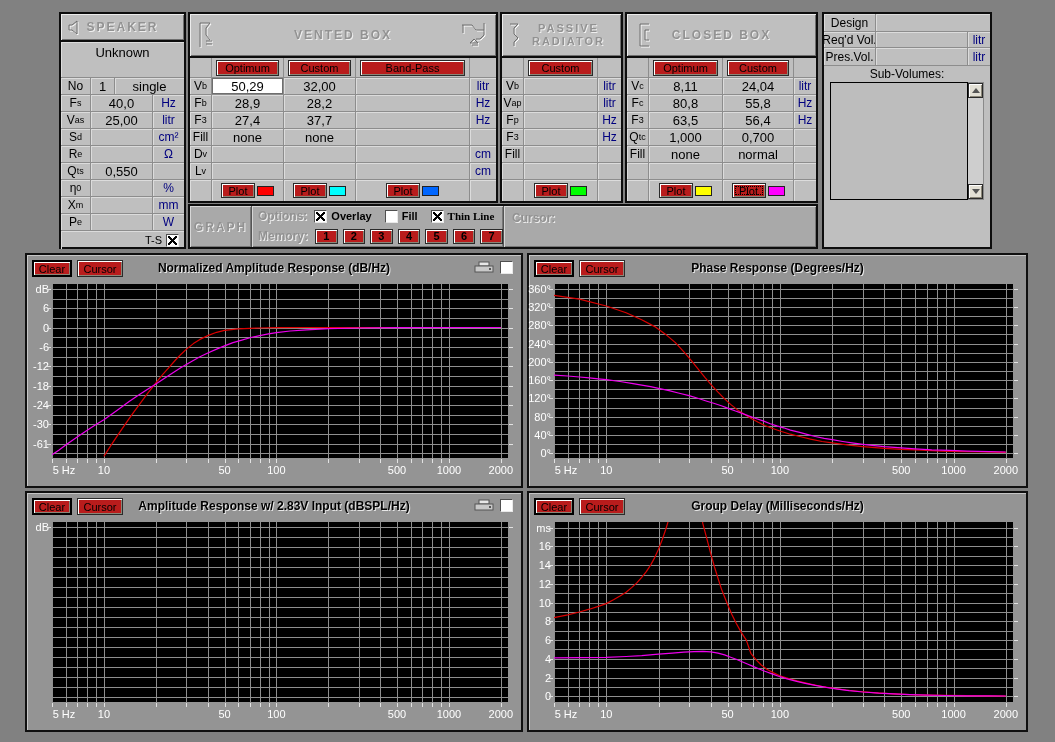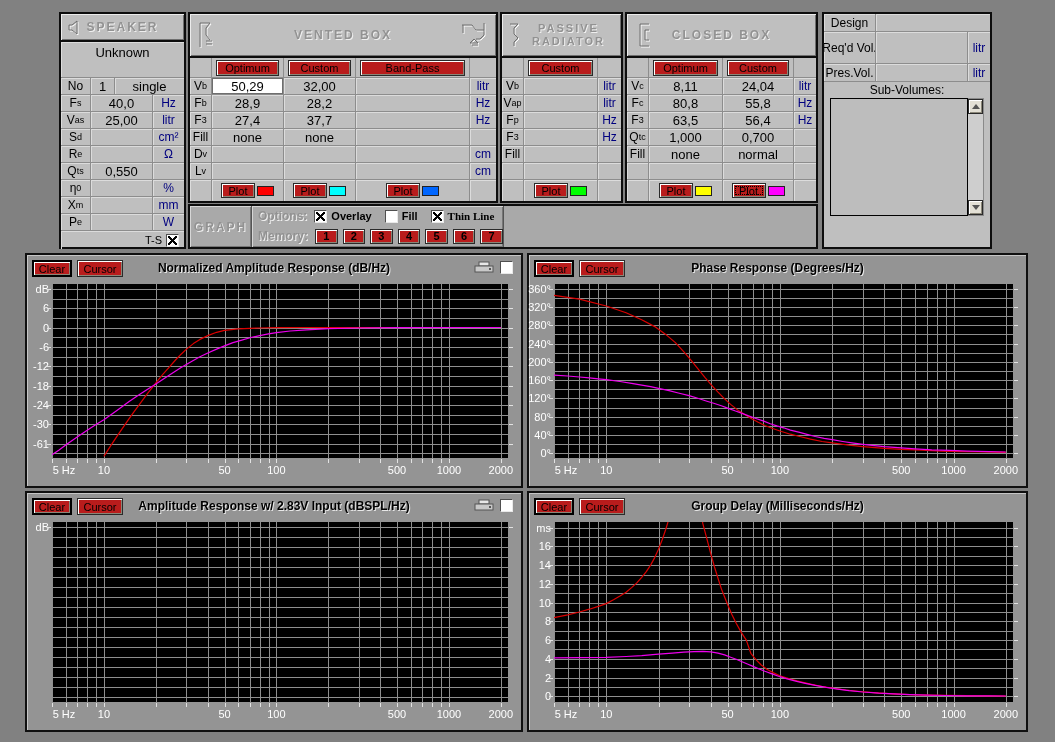--- a/index.html
+++ b/index.html
@@ -365,21 +365,21 @@
         </div>
       </div>
   </div>
 
   <div class="panel" id="boxdim" style="left:822px;top:12px;width:170px;height:237px;">
     <div id="bd-rows">
         <div class="row" style="height: 18px; grid-template-columns: 52px 114px;">
           <div class="cell lblc">Design</div>
           <div class="cell valc" style="border-right: none;"></div>
         </div>
-        <div class="row" style="height: 32px; grid-template-columns: 52px 92px 22px;">
+        <div class="row" style="height: 16px; grid-template-columns: 52px 92px 22px;">
           <div class="cell lblc">Req'd Vol.</div>
           <div class="cell valc"></div>
           <div class="cell unitc" style="border-right: none;">litr</div>
         </div>
         <div class="row" style="height: 18px; grid-template-columns: 52px 92px 22px;">
           <div class="cell lblc">Pres.Vol.</div>
           <div class="cell valc"></div>
           <div class="cell unitc" style="border-right: none;">litr</div>
         </div>
       </div>
@@ -420,20 +420,23 @@
       <div class="optrow" id="go-memory">
         <span class="emb optlbl" style="letter-spacing:0;">Memory:</span>
       <div class="btn membtn">1</div>
           <div class="btn membtn">2</div>
           <div class="btn membtn">3</div>
           <div class="btn membtn">4</div>
           <div class="btn membtn">5</div>
           <div class="btn membtn">6</div>
           <div class="btn membtn">7</div>
         </div>
+    </div>
+    <div class="gocell" style="border-right:none;">
+      <span class="emb" style="letter-spacing:0;position:absolute;left:8px;top:5px;">Cursor:</span>
     </div>
   </div>
 
   <div class="graph" id="g-amp" style="left:25px;top:253px;width:498px;height:235px;">
       <div class="btn gbtn" style="left: 5px; width: 40px; border: 2px solid rgb(0, 0, 0);">Clear</div>
       <div class="btn gbtn" style="left: 50px; width: 46px;">Cursor</div>
       <div class="gtitle">Normalized Amplitude Response (dB/Hz)</div>
       <div class="prnwrap" style="right: 8px;">
         <svg width="20" height="13">
           <rect x="5" y="1" width="10" height="4" fill="#e8e8e8" stroke="#555"></rect>

